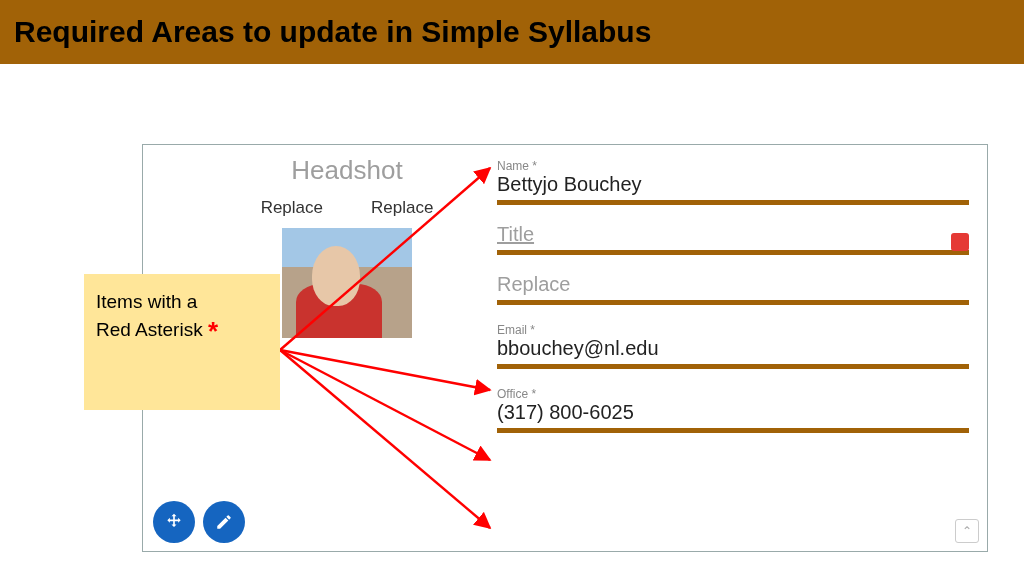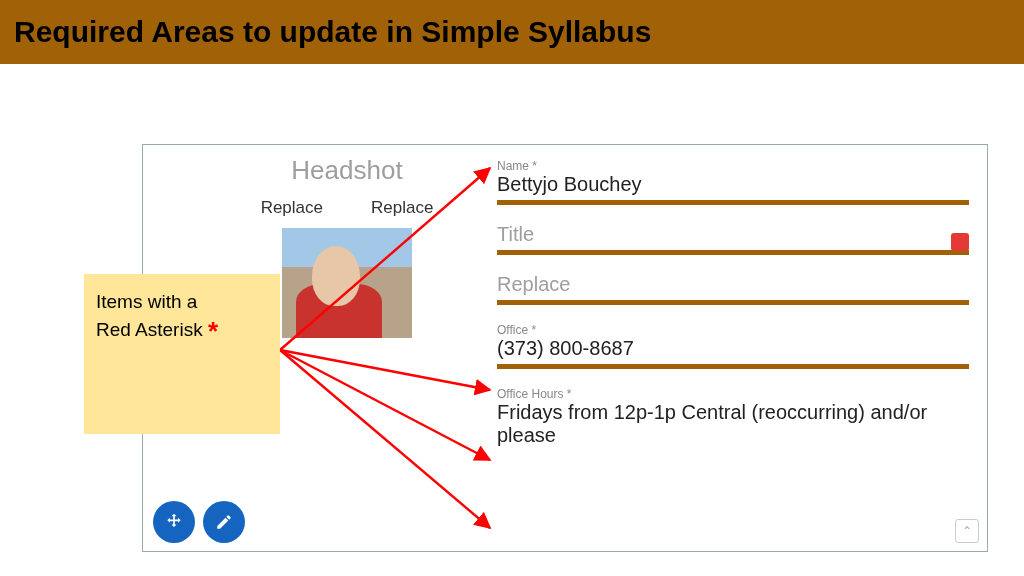--- a/index.html
+++ b/index.html
@@ -110,21 +110,21 @@
     width: 18px;
     height: 18px;
     background: #e53935;
     border-radius: 3px;
   }
   .callout {
     position: absolute;
     left: 84px;
     top: 274px;
     width: 196px;
-    height: 160px;
+    height: 136px;
     background: #ffe699;
     padding: 14px 12px;
     font-size: 19px;
     color: #000;
     line-height: 1.45;
     z-index: 10;
   }
   .callout .star {
     color: #ff0000;
     font-size: 26px;
@@ -205,38 +205,38 @@
   </div>
 
   <div class="fields">
 
     <div class="field">
       <div class="flabel">Name *</div>
       <div class="fvalue">Bettyjo Bouchey</div>
     </div>
 
     <div class="field">
-      <div class="fvalue" style="color:#9e9e9e;">Title</div>
+      <div class="fvalue" style="color:#9e9e9e;text-decoration:underline;">Title</div>
       <div class="red-badge"></div>
     </div>
 
     <div class="field">
       <div class="fvalue" style="color:#9e9e9e;">Replace</div>
     </div>
 
+    <div class="field">
+      <div class="flabel">Email *</div>
+      <div class="fvalue">bbouchey@nl.edu</div>
+    </div>
 
     <div class="field">
       <div class="flabel">Office *</div>
-      <div class="fvalue">(373) 800-8687</div>
-    </div>
-
-    <div class="field" style="border-bottom:none;">
-      <div class="flabel">Office Hours *</div>
-      <div class="fvalue">Fridays from 12p-1p Central (reoccurring) and/or please</div>
-    </div>
+      <div class="fvalue">(317) 800-6025</div>
+    </div>
+
 
   </div>
 
   <div class="fab-row">
     <div class="fab">
       <svg width="20" height="20" viewBox="0 0 24 24">
           <path d="M12 2l3 3h-2v4h4V7l3 3-3 3v-2h-4v4h2l-3 3-3-3h2v-4H7v2l-3-3 3-3v2h4V5H9l3-3z"></path>
         </svg>
     </div>
     <div class="fab">

